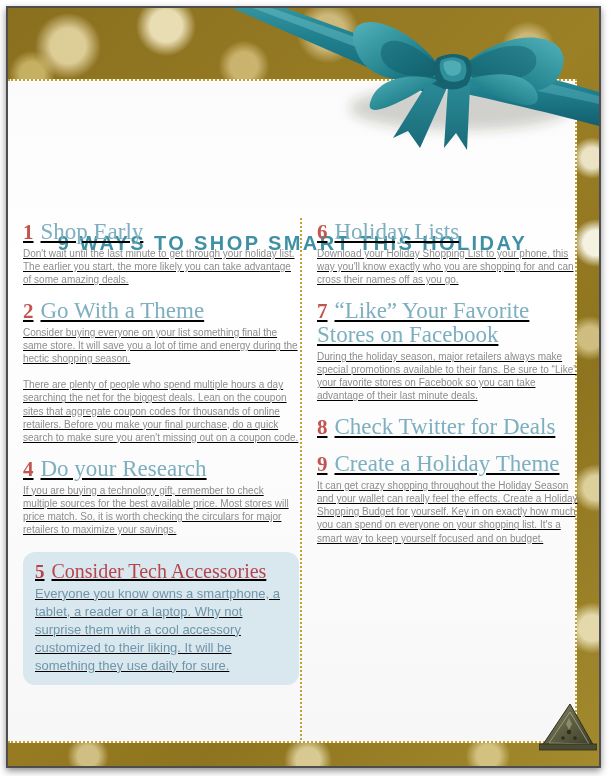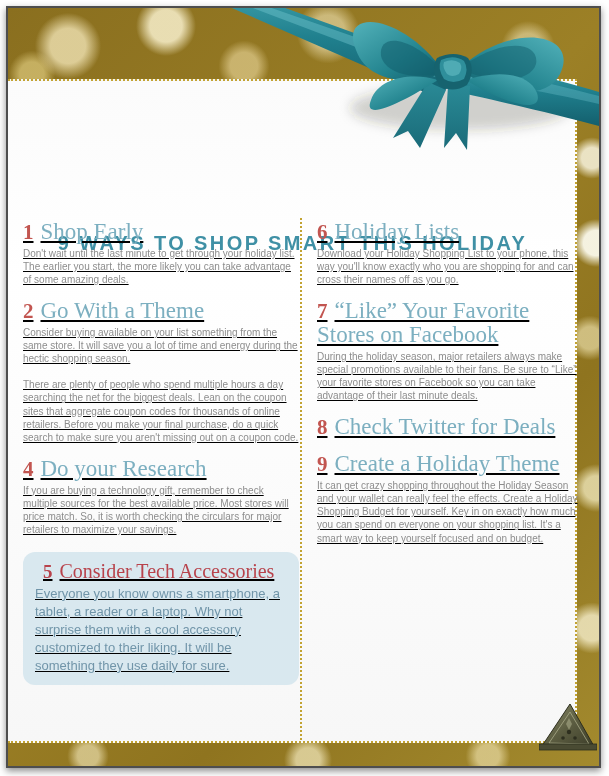--- a/index.html
+++ b/index.html
@@ -33,21 +33,21 @@
   .col1{left:15px;width:276px;}
   .col2{left:309px;width:261px;}
   .divider{position:absolute;left:292px;top:210px;height:522px;width:0;
            border-left:2px dotted #c2a332;}
   .tip{margin:0 0 13px 0;text-decoration:underline;}
   .tip h2{margin:0 0 3px 0;font-family:"Liberation Serif",serif;font-weight:normal;
           font-size:23px;line-height:1.04;color:#7cafc0;}
   .tip h2 .num{color:#c25550;font-weight:bold;font-size:21px;margin-right:7px;}
   .tip p{margin:0;font-size:10px;line-height:1.31;color:#8d8d8d;}
   .tip.highlight{background:#d9e8ef;border-radius:12px;padding:9px 12px 10px 12px;margin-top:16px;}
-  .tip.highlight h2{color:#b8434c;font-size:20px;margin-left:8px;}
+  .tip.highlight h2{color:#b8434c;font-size:20px;}
   .tip.highlight h2 .num{color:#b8434c;font-size:19px;}
   .tip.highlight p{color:#7195a9;font-size:13px;line-height:1.38;}
   .ribbon-svg{position:absolute;left:0;top:0;pointer-events:none;}
   .corner-svg{position:absolute;left:531px;top:692px;pointer-events:none;}
 </style>
 </head>
 <body>
 
 <div class="shot">
   <div class="frame">
@@ -61,21 +61,21 @@
 
       <div class="divider"></div>
 
       <div class="col col1">
         <div class="tip">
           <h2><span class="num">1</span><span>Shop Early</span></h2>
           <p>Don't wait until the last minute to get through your holiday list. The earlier you start, the more likely you can take advantage of some amazing deals.</p>
         </div>
         <div class="tip">
           <h2><span class="num">2</span><span>Go With a Theme</span></h2>
-          <p>Consider buying available on your list something from the same store. It will save you a lot of time and energy during the hectic shopping season.</p>
+          <p>Consider buying everyone on your list something final the same store. It will save you a lot of time and energy during the hectic shopping season.</p>
         </div>
         <div class="tip">
           <p>There are plenty of people who spend multiple hours a day searching the net for the biggest deals. Lean on the coupon sites that aggregate coupon codes for thousands of online retailers. Before you make your final purchase, do a quick search to make sure you aren't missing out on a coupon code.</p>
         </div>
         <div class="tip">
           <h2><span class="num">4</span><span>Do your Research</span></h2>
           <p>If you are buying a technology gift, remember to check multiple sources for the best available price. Most stores will price match. So, it is worth checking the circulars for major retailers to maximize your savings.</p>
         </div>
         <div class="tip highlight">
           <h2><span class="num">5</span><span>Consider Tech Accessories</span></h2>

